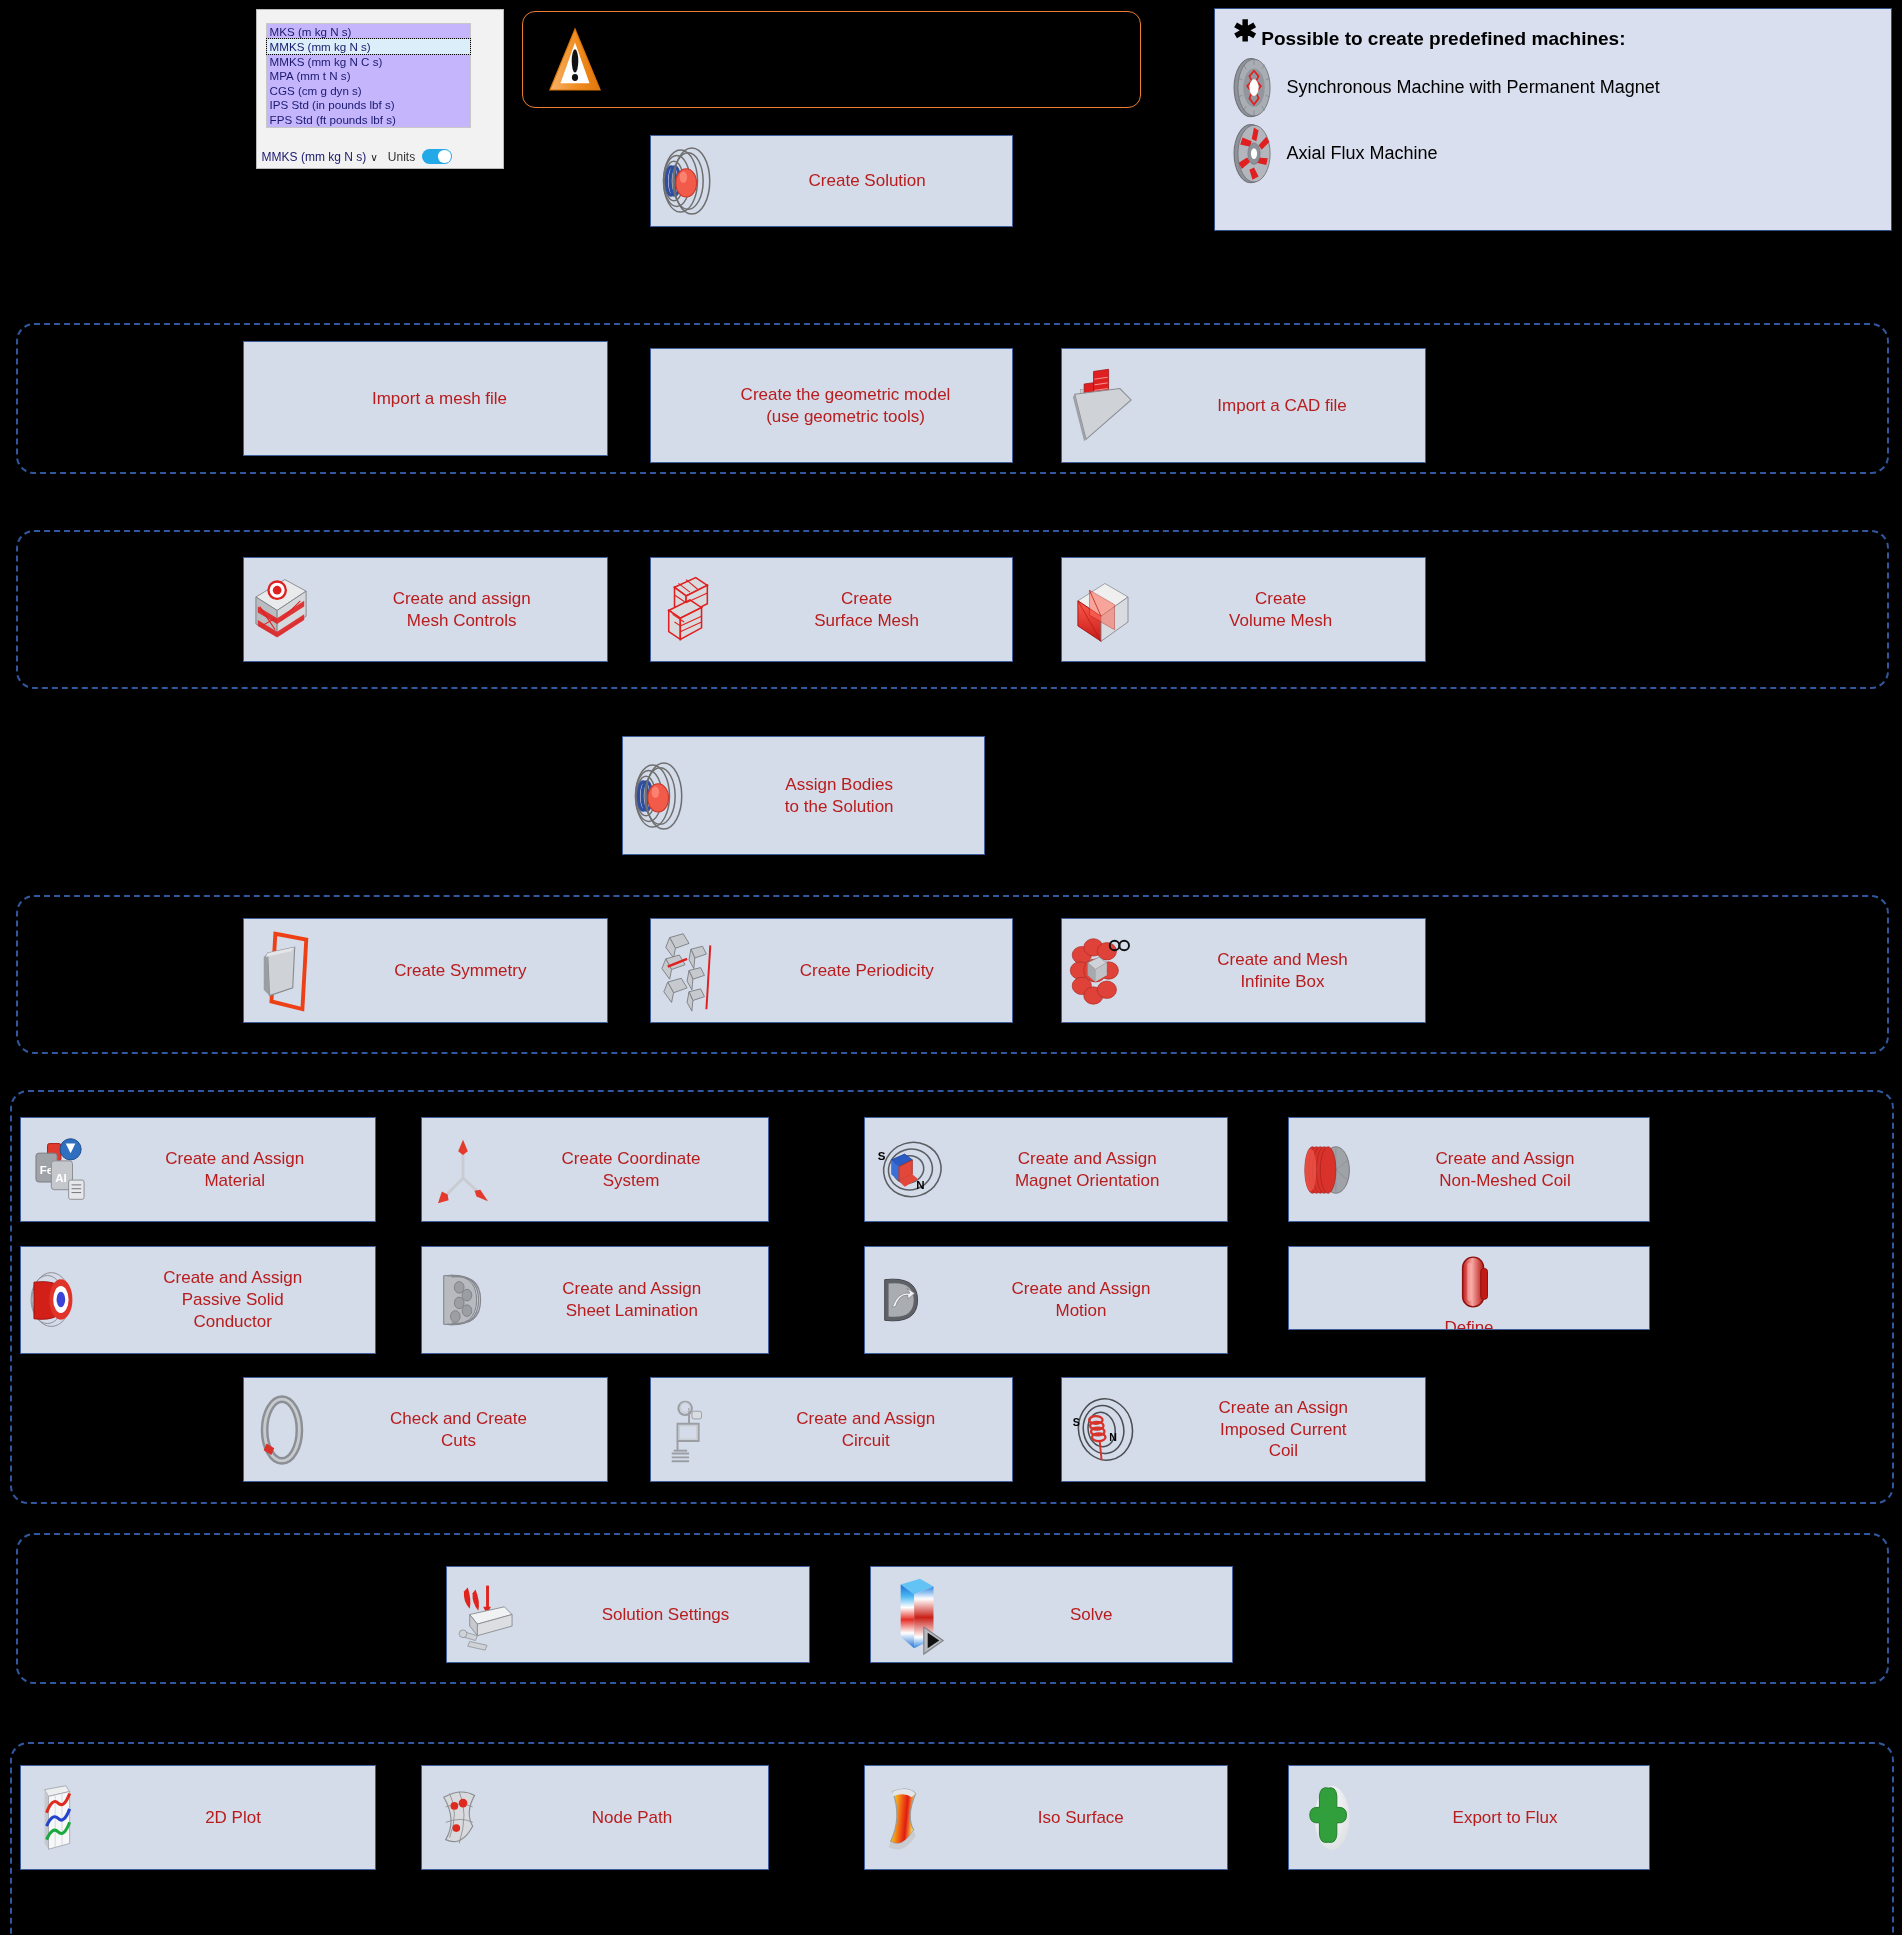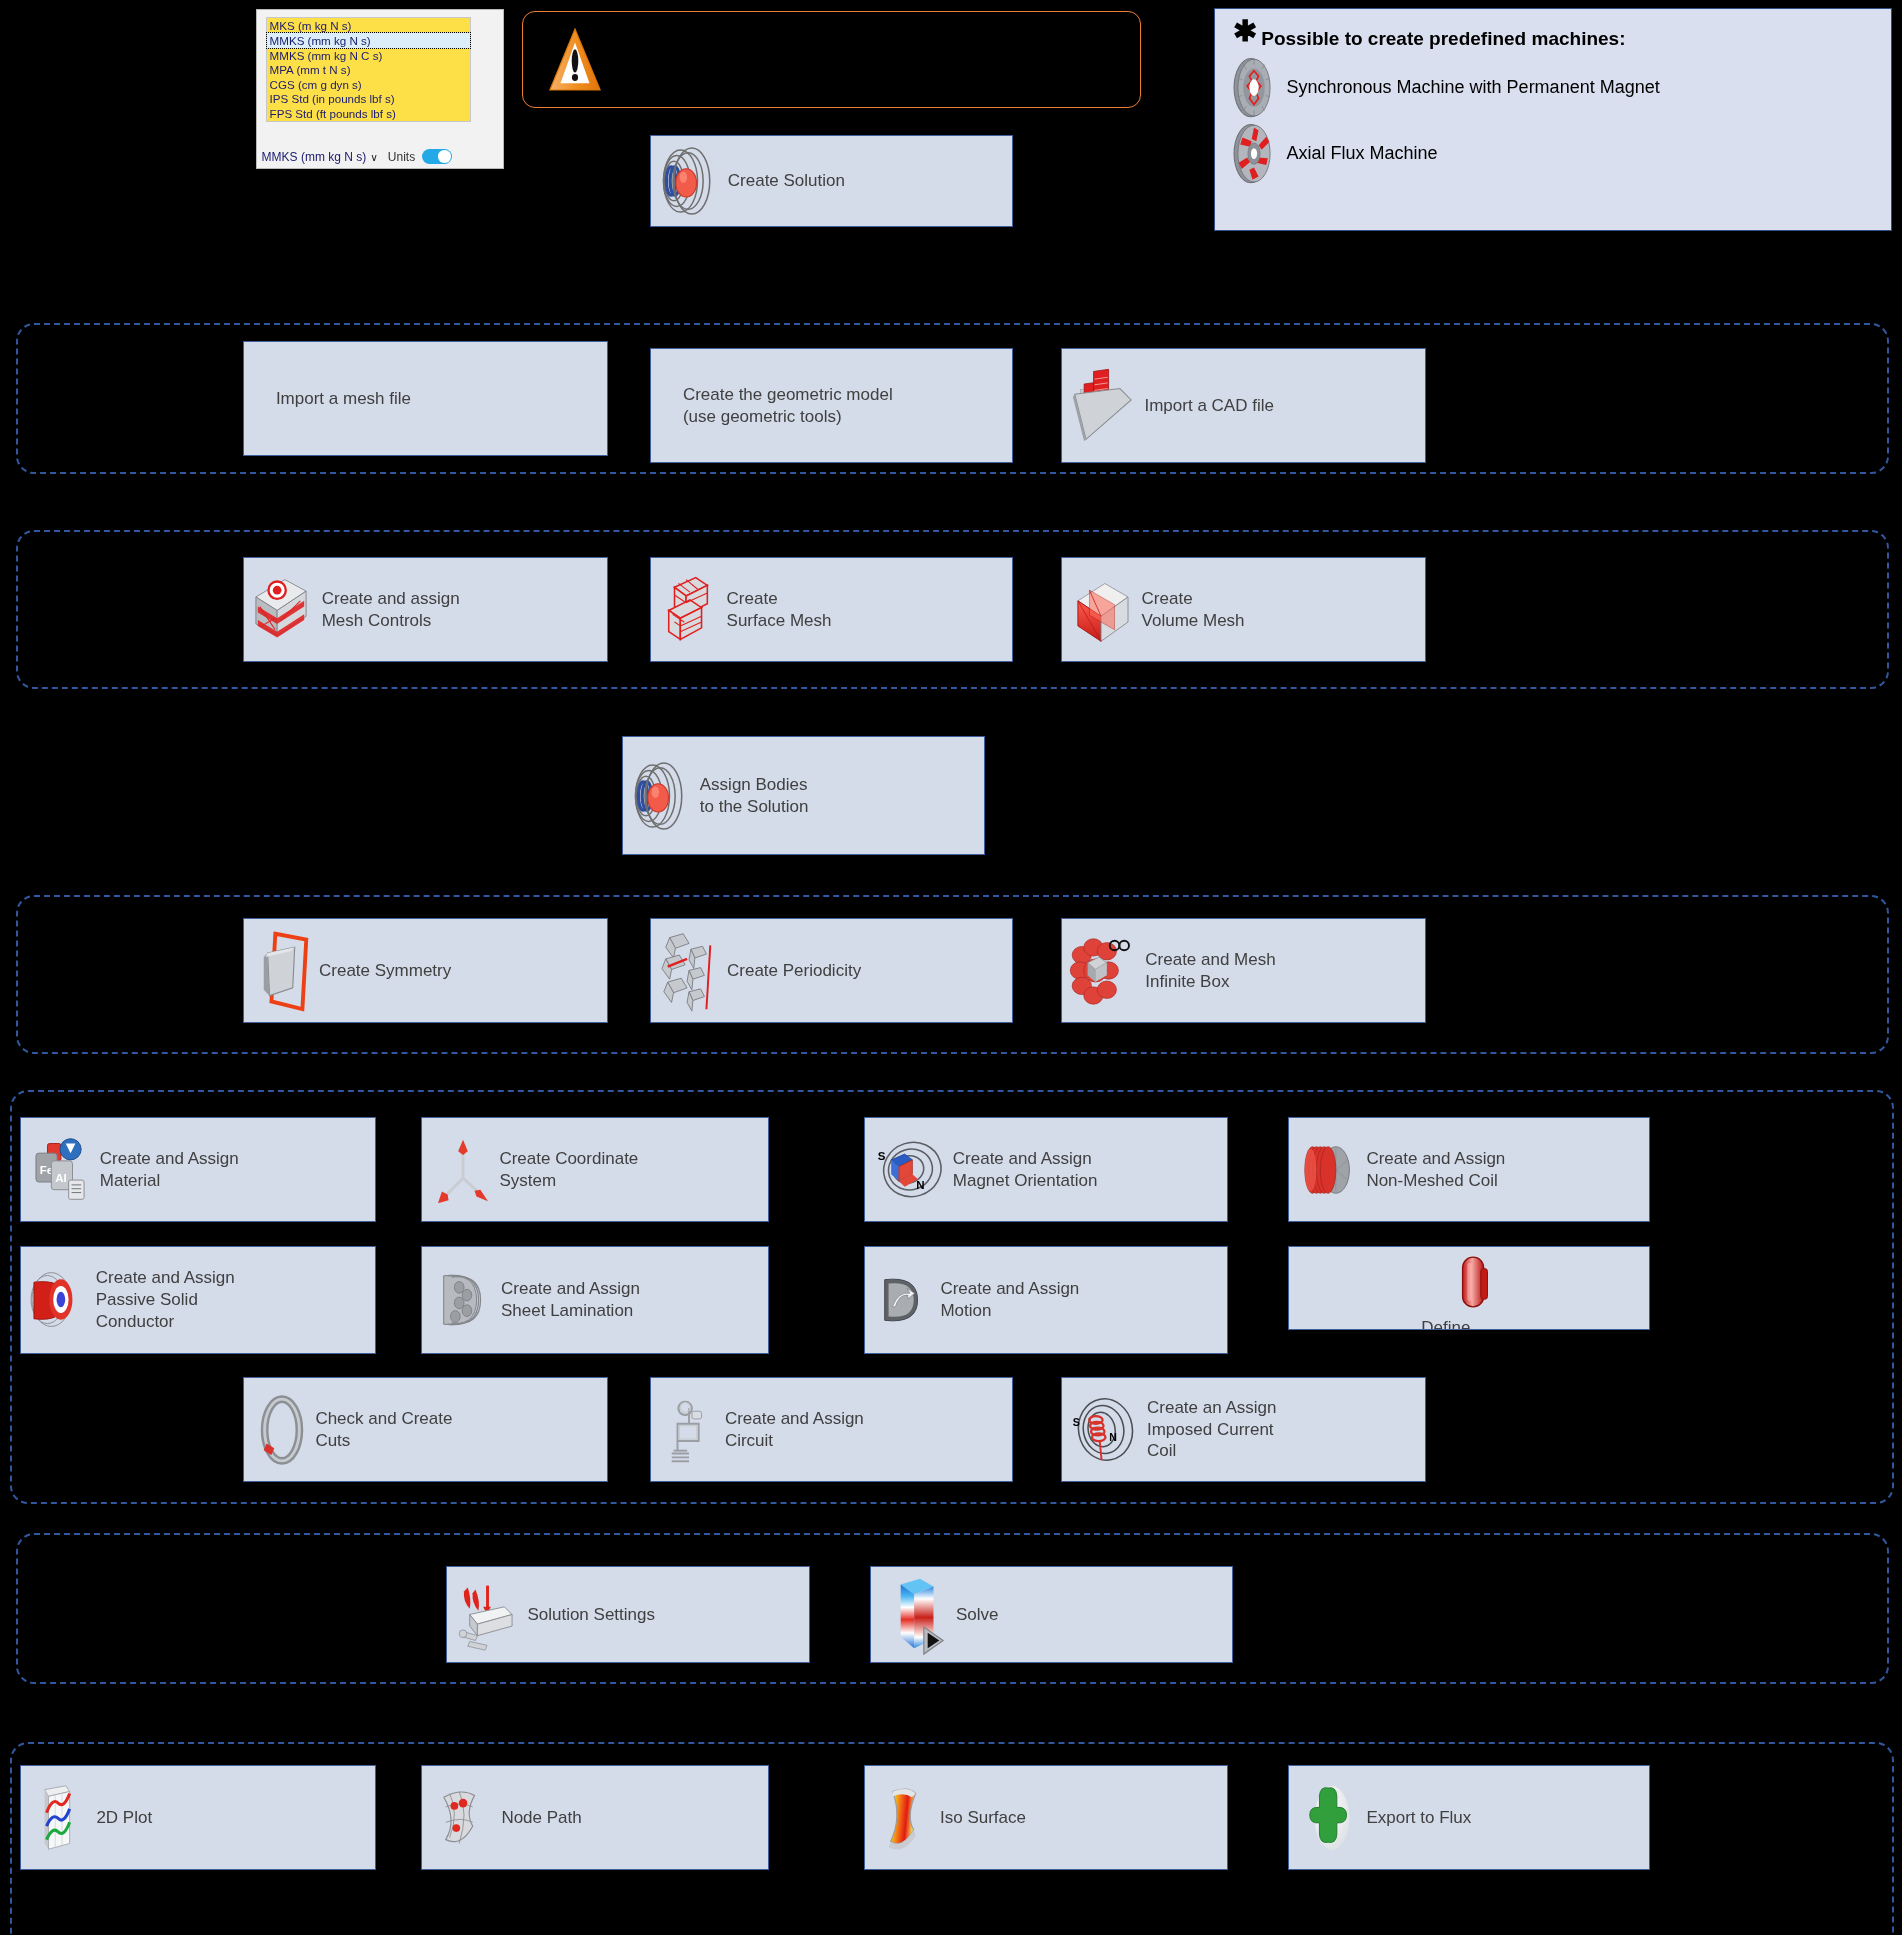--- a/index.html
+++ b/index.html
@@ -15,21 +15,22 @@
     align-items:center;
     overflow:hidden;
   }
   .card .ico{
     flex:0 0 auto;
     display:flex;align-items:center;justify-content:center;
     margin-left:5.4px;
   }
   .card .lbl{
     flex:1 1 auto;
-    color:#404040;
+    text-align:center;
+    color:#b91c1c;
     font-size:17px;
     line-height:1.28;
     padding:0 5.4px;
     white-space:pre-line;
   }
   .card.noicon .lbl{padding:0 3.9px;margin-left:28px;}
 
   
   .group{
     position:absolute;
@@ -75,23 +76,23 @@
 
   
   .units-widget{
     position:absolute;
     background:#f2f2f2;
     border:0.4px solid #b9b9b9;
     box-sizing:border-box;
   }
   .units-list{
     position:absolute;
-    left:8.5px;top:7px;
+    left:8.5px;top:13px;
     width:205px;
-    background:#fde047;
+    background:#c4b5fd;
     border:0.8px solid #c8c8c8;
     box-sizing:border-box;
     padding:1.2px 0 0 0;
   }
   .units-list .opt{
     font-size:11.6px;
     color:#1a1a6e;
     padding:0.8px 0 0.8px 3.1px;
     white-space:nowrap;
     line-height:1.12;

